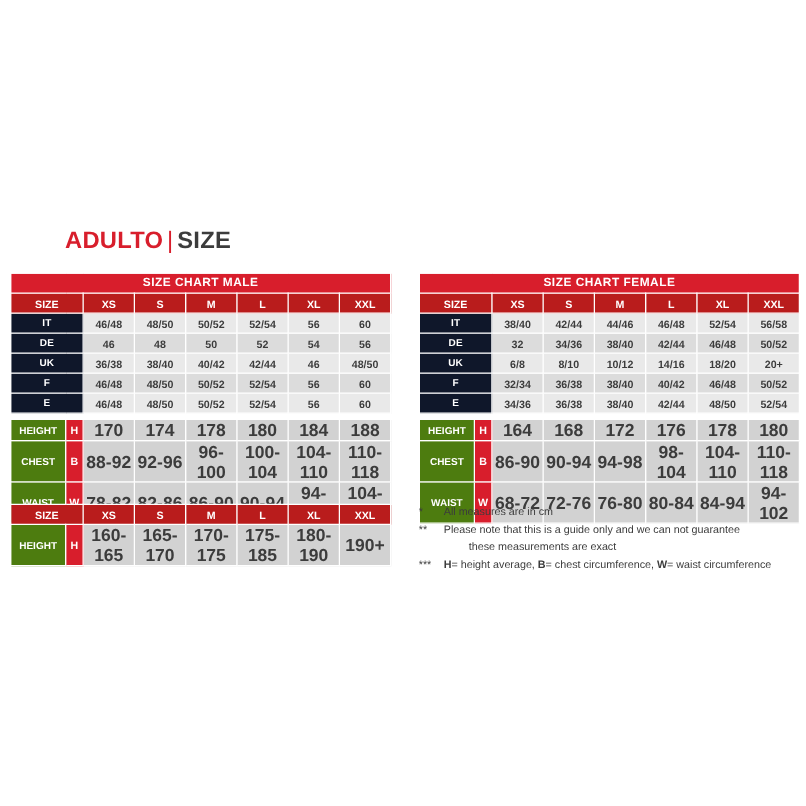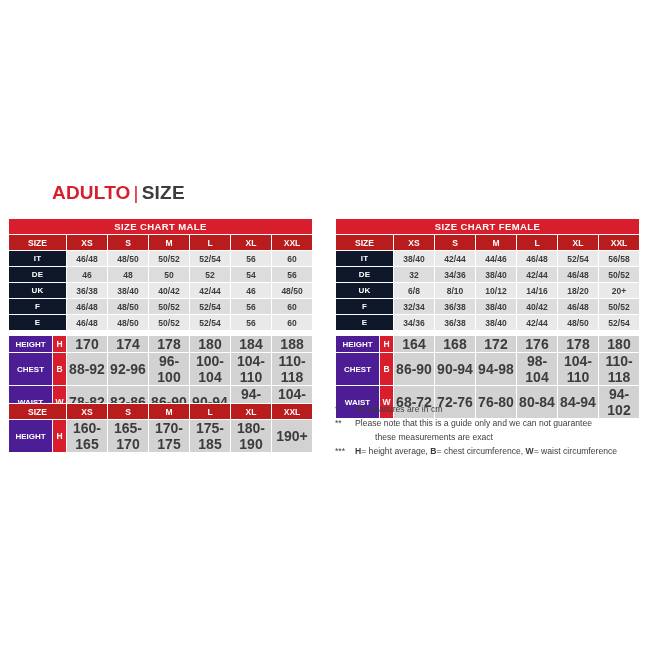--- a/index.html
+++ b/index.html
@@ -58,21 +58,21 @@
     color: #ffffff;
     font-size: 8.5px;
   }
   .chart .rowlabel {
     background: #0f172a;
     color: #ffffff;
     font-size: 8px;
     letter-spacing: 0.2px;
   }
   .chart .rowlabel-gray {
-    background: #4c1d95;
+    background: #4d7c0f;
     color: #ffffff;
     font-size: 8px;
   }
   .chart .cell-light { background: #e9e9e9; }
   .chart .cell-dark  { background: #dcdcdc; }
   .chart .cell-bold  { background: #d2d2d2; font-size: 14px; }
   .chart .letter {
     background: #d81e2c;
     color: #ffffff;
     font-size: 8.5px;

